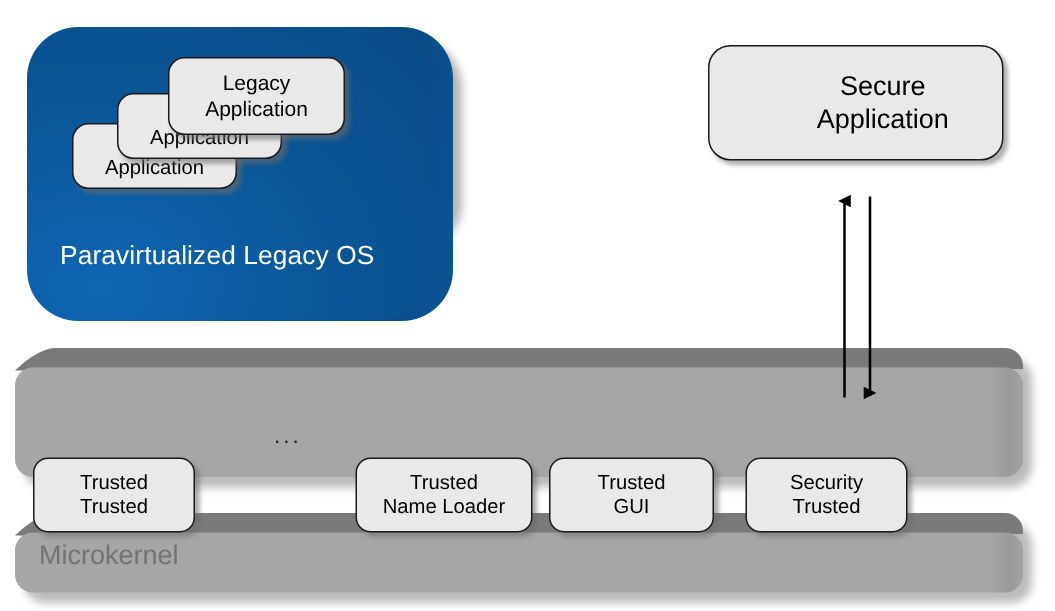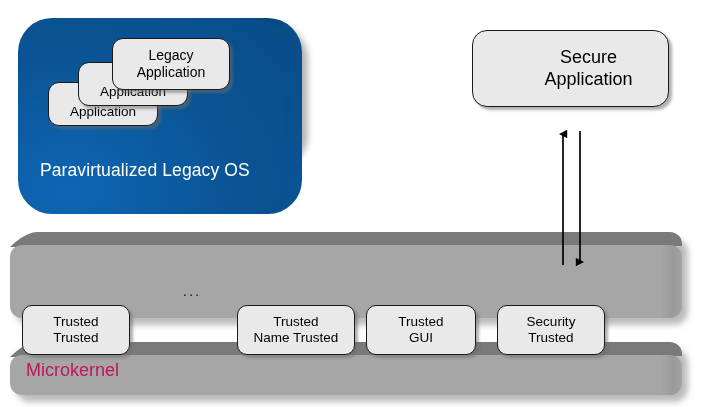--- a/index.html
+++ b/index.html
@@ -162,21 +162,21 @@
     z-index: 6;
   }
 
   
   .kernel-bar { left: 10px; top: 342px; width: 672px; height: 53px; }
   .kernel-label {
     position: absolute;
     left: 26px;
     top: 360px;
     font-size: 18px;
-    color: #be185d;
+    color: #737373;
     z-index: 6;
     white-space: nowrap;
   }
 
   
   .arrows { position: absolute; left: 0; top: 0; width: 703px; height: 407px; z-index: 7; pointer-events: none; }
 </style>
 </head>
 <body>
 
@@ -229,21 +229,21 @@
       <span>Trusted</span>
       <span>Trusted</span>
     </div>
   </div>
 
   <div class="ellipsis">...</div>
 
   <div class="lt-box svc svc-names">
     <div>
       <span>Trusted</span>
-      <span>Name Trusted</span>
+      <span>Name Loader</span>
     </div>
   </div>
 
   <div class="lt-box svc svc-gui">
     <div>
       <span>Trusted</span>
       <span>GUI</span>
     </div>
   </div>
 

